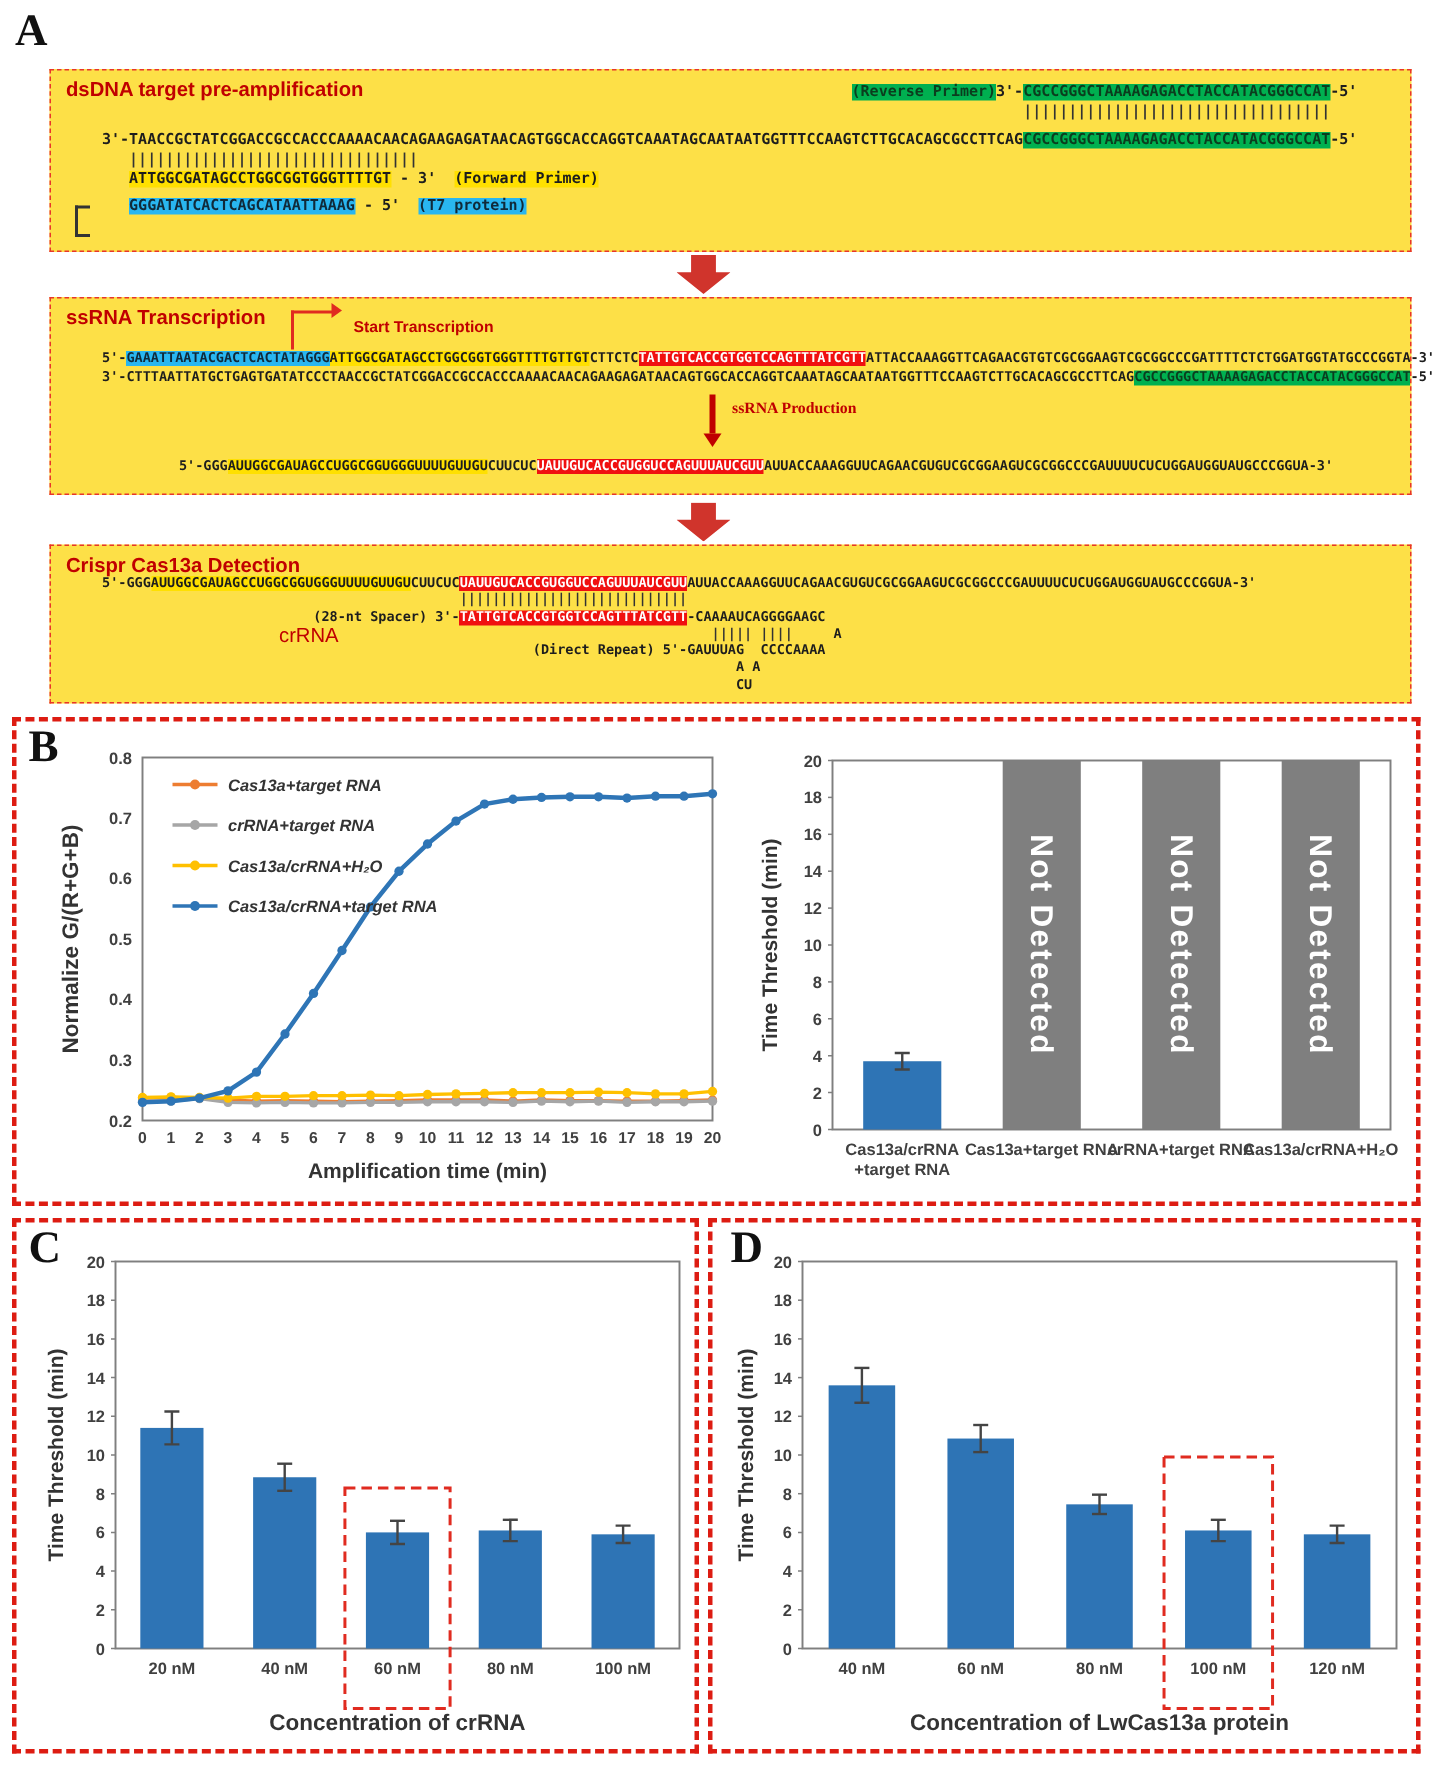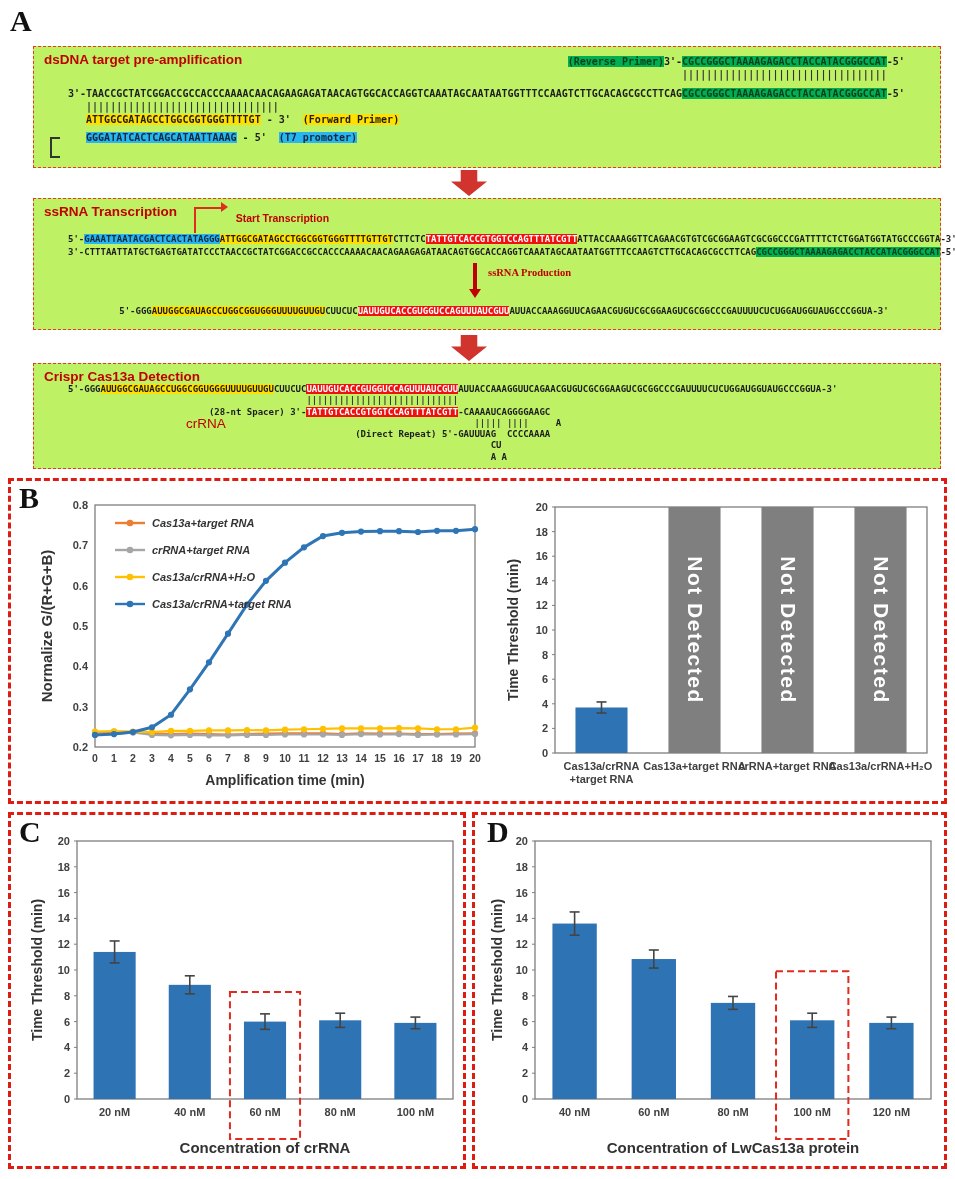--- a/index.html
+++ b/index.html
@@ -1,18 +1,18 @@
 <!DOCTYPE html>
 <html><head>
 <meta charset="utf-8">
 <style>
   html,body{margin:0;padding:0;background:#fff;}
   .page{position:relative;width:955px;height:1179px;background:#fff;font-family:"Liberation Sans",sans-serif;overflow:hidden;}
   .plabel{position:absolute;font-family:"Liberation Serif",serif;font-weight:bold;font-size:30px;color:#111;}
-  .abox{position:absolute;left:33px;width:908px;border:1.5px dashed #E8352B;background:#bef264;box-sizing:border-box;}
+  .abox{position:absolute;left:33px;width:908px;border:1.5px dashed #E8352B;background:#fde047;box-sizing:border-box;}
   .atitle{position:absolute;left:10px;top:5px;font-weight:bold;font-size:13.5px;color:#C00000;}
   .seqwrap{font-family:"DejaVu Sans Mono",monospace;font-weight:bold;color:#1d1d1d;margin-left:26px;}
   .sline{white-space:pre;line-height:13px;height:13px;}
   .hl-y{background:#FFE000;color:#1d1d1d;}
   .hl-g{background:#00B050;color:#093;color:#0b3d1e;background:#00B050;}
   .hl-c{background:#29B6F0;color:#102a3a;}
   .hl-r{background:#F01010;color:#ffffff;}
   .bars{color:#333;}
   .box1{top:46px;height:122px;}
   .box1 .seqwrap{padding:8px 0 0 8px;font-size:10px;}
@@ -57,21 +57,21 @@
   <div class="plabel" style="left:10px;top:4px;">A</div>
 
   <div class="abox box1">
     <div class="atitle">dsDNA target pre-amplification</div>
     <div class="seqwrap">
       <div class="sline"><span>                                                                                   </span><span class="hl-g">(Reverse Primer)</span><span>3'-</span><span class="hl-g">CGCCGGGCTAAAAGAGACCTACCATACGGGCCAT</span><span>-5'</span></div>
       <div class="sline"><span>                                                                                                      </span><span class="bars">||||||||||||||||||||||||||||||||||</span></div>
       <div class="sline"><span>3'-</span><span>TAACCGCTATCGGACCGCCACCCAAAACAACAGAAGAGATAACAGTGGCACCAGGTCAAATAGCAATAATGGTTTCCAAGTCTTGCACAGCGCCTTCAG</span><span class="hl-g">CGCCGGGCTAAAAGAGACCTACCATACGGGCCAT</span><span>-5'</span></div>
       <div class="sline"><span>   </span><span class="bars">||||||||||||||||||||||||||||||||</span></div>
       <div class="sline"><span>   </span><span class="hl-y">ATTGGCGATAGCCTGGCGGTGGGTTTTGT</span><span> - 3'  </span><span class="hl-y">(Forward Primer)</span></div>
-      <div class="sline"><span>   </span><span class="hl-c">GGGATATCACTCAGCATAATTAAAG</span><span> - 5'  </span><span class="hl-c">(T7 promoter)</span></div>
+      <div class="sline"><span>   </span><span class="hl-c">GGGATATCACTCAGCATAATTAAAG</span><span> - 5'  </span><span class="hl-c">(T7 protein)</span></div>
     </div>
     <div class="bracket"></div>
   </div>
 
   <div class="down-arrow arrow1"></div>
 
   <div class="abox box2">
     <div class="atitle">ssRNA Transcription</div>
     <div class="start-arrow">
       <span class="st-elbow"></span>
@@ -92,22 +92,22 @@
   <div class="down-arrow arrow2"></div>
 
   <div class="abox box3">
     <div class="atitle">Crispr Cas13a Detection</div>
     <div class="seqwrap">
       <div class="sline"><span>5'-GGG</span><span class="hl-y">AUUGGCGAUAGCCUGGCGGUGGGUUUUGUUGU</span><span>CUUCUC</span><span class="hl-r">UAUUGUCACCGUGGUCCAGUUUAUCGUU</span><span>AUUACCAAAGGUUCAGAACGUGUCGCGGAAGUCGCGGCCCGAUUUUCUCUGGAUGGUAUGCCCGGUA</span><span>-3'</span></div>
       <div class="sline"><span>                                            </span><span class="bars">||||||||||||||||||||||||||||</span></div>
       <div class="sline"><span>                          </span><span>(28-nt Spacer) 3'-</span><span class="hl-r">TATTGTCACCGTGGTCCAGTTTATCGTT</span><span>-CAAAAUCAGGGGAAGC</span></div>
       <div class="sline"><span>                                                                           </span><span class="bars">||||| ||||</span><span>     </span><span>A</span></div>
       <div class="sline"><span>                                                     </span><span>(Direct Repeat) 5'-</span><span>GAUUUAG</span><span>  </span><span>CCCCAAAA</span></div>
+      <div class="sline"><span>                                                                              </span><span>A A</span></div>
       <div class="sline"><span>                                                                              </span><span>CU</span></div>
-      <div class="sline"><span>                                                                              </span><span>A A</span></div>
     </div>
     <div class="crrna">crRNA</div>
   </div>
 
   <div class="bpanel panelB">
     <div class="plabel">B</div>
     <svg width="452" height="298" style="left:26px;top:14px;">
         <rect x="58" y="10" width="380" height="242" fill="none" stroke="#7F7F7F" stroke-width="1.3"></rect>
         <text x="51" y="256" fill="#404040" text-anchor="end" font-size="11" font-weight="bold">0.2</text>
         <text x="51" y="215.66666666666666" fill="#404040" text-anchor="end" font-size="11" font-weight="bold">0.3</text>

